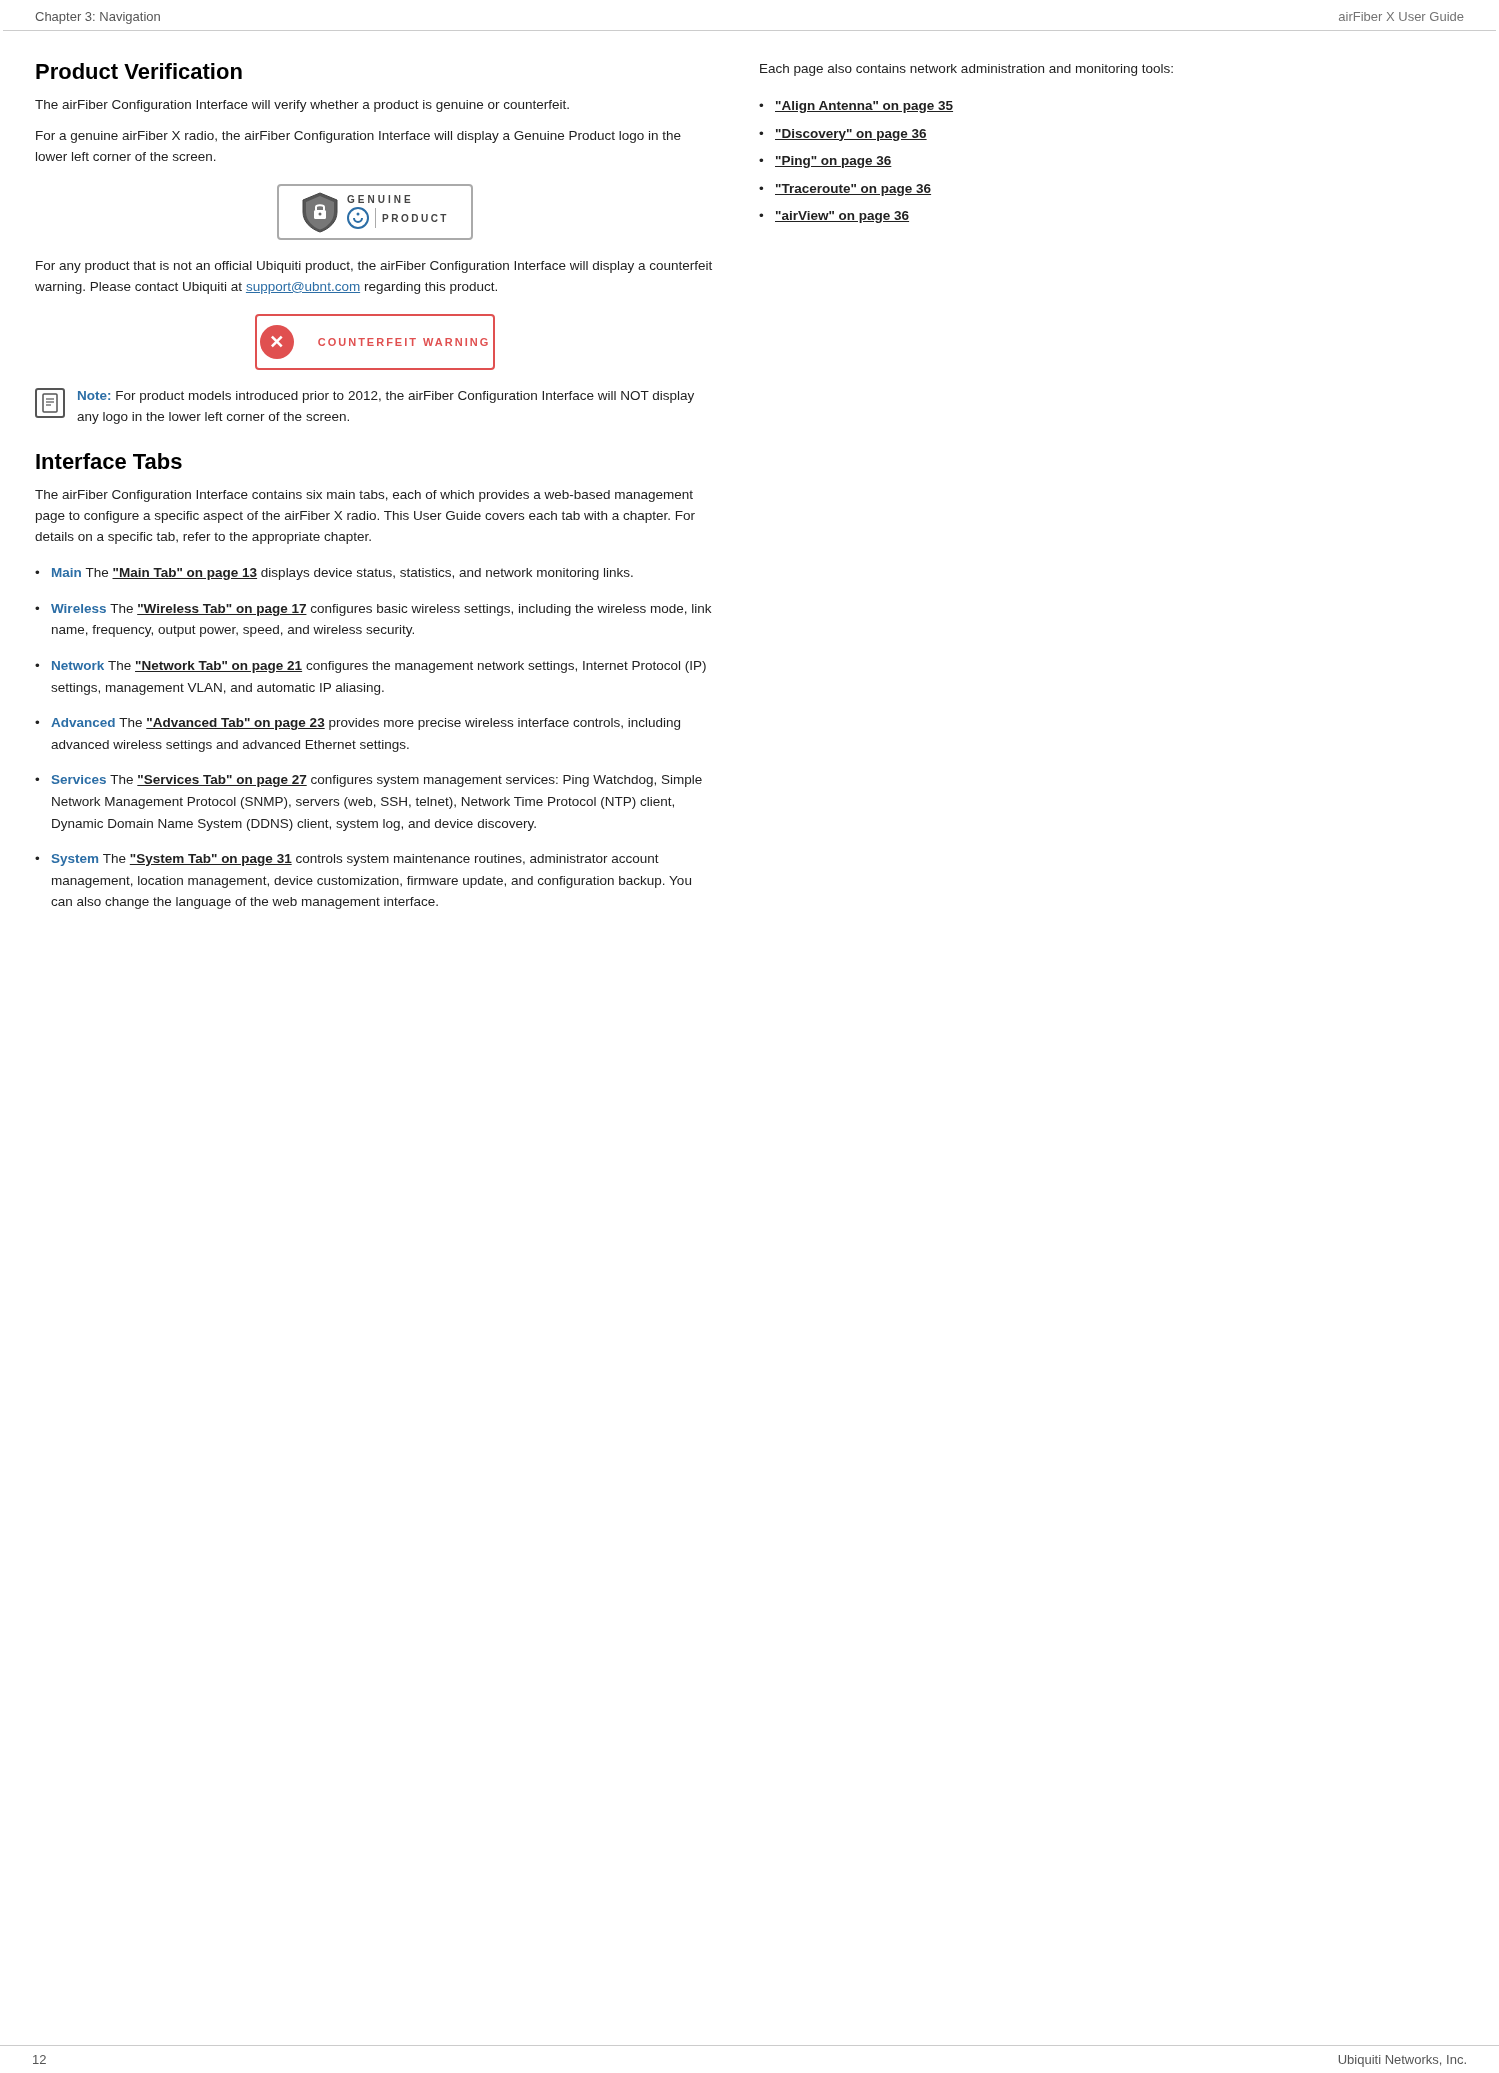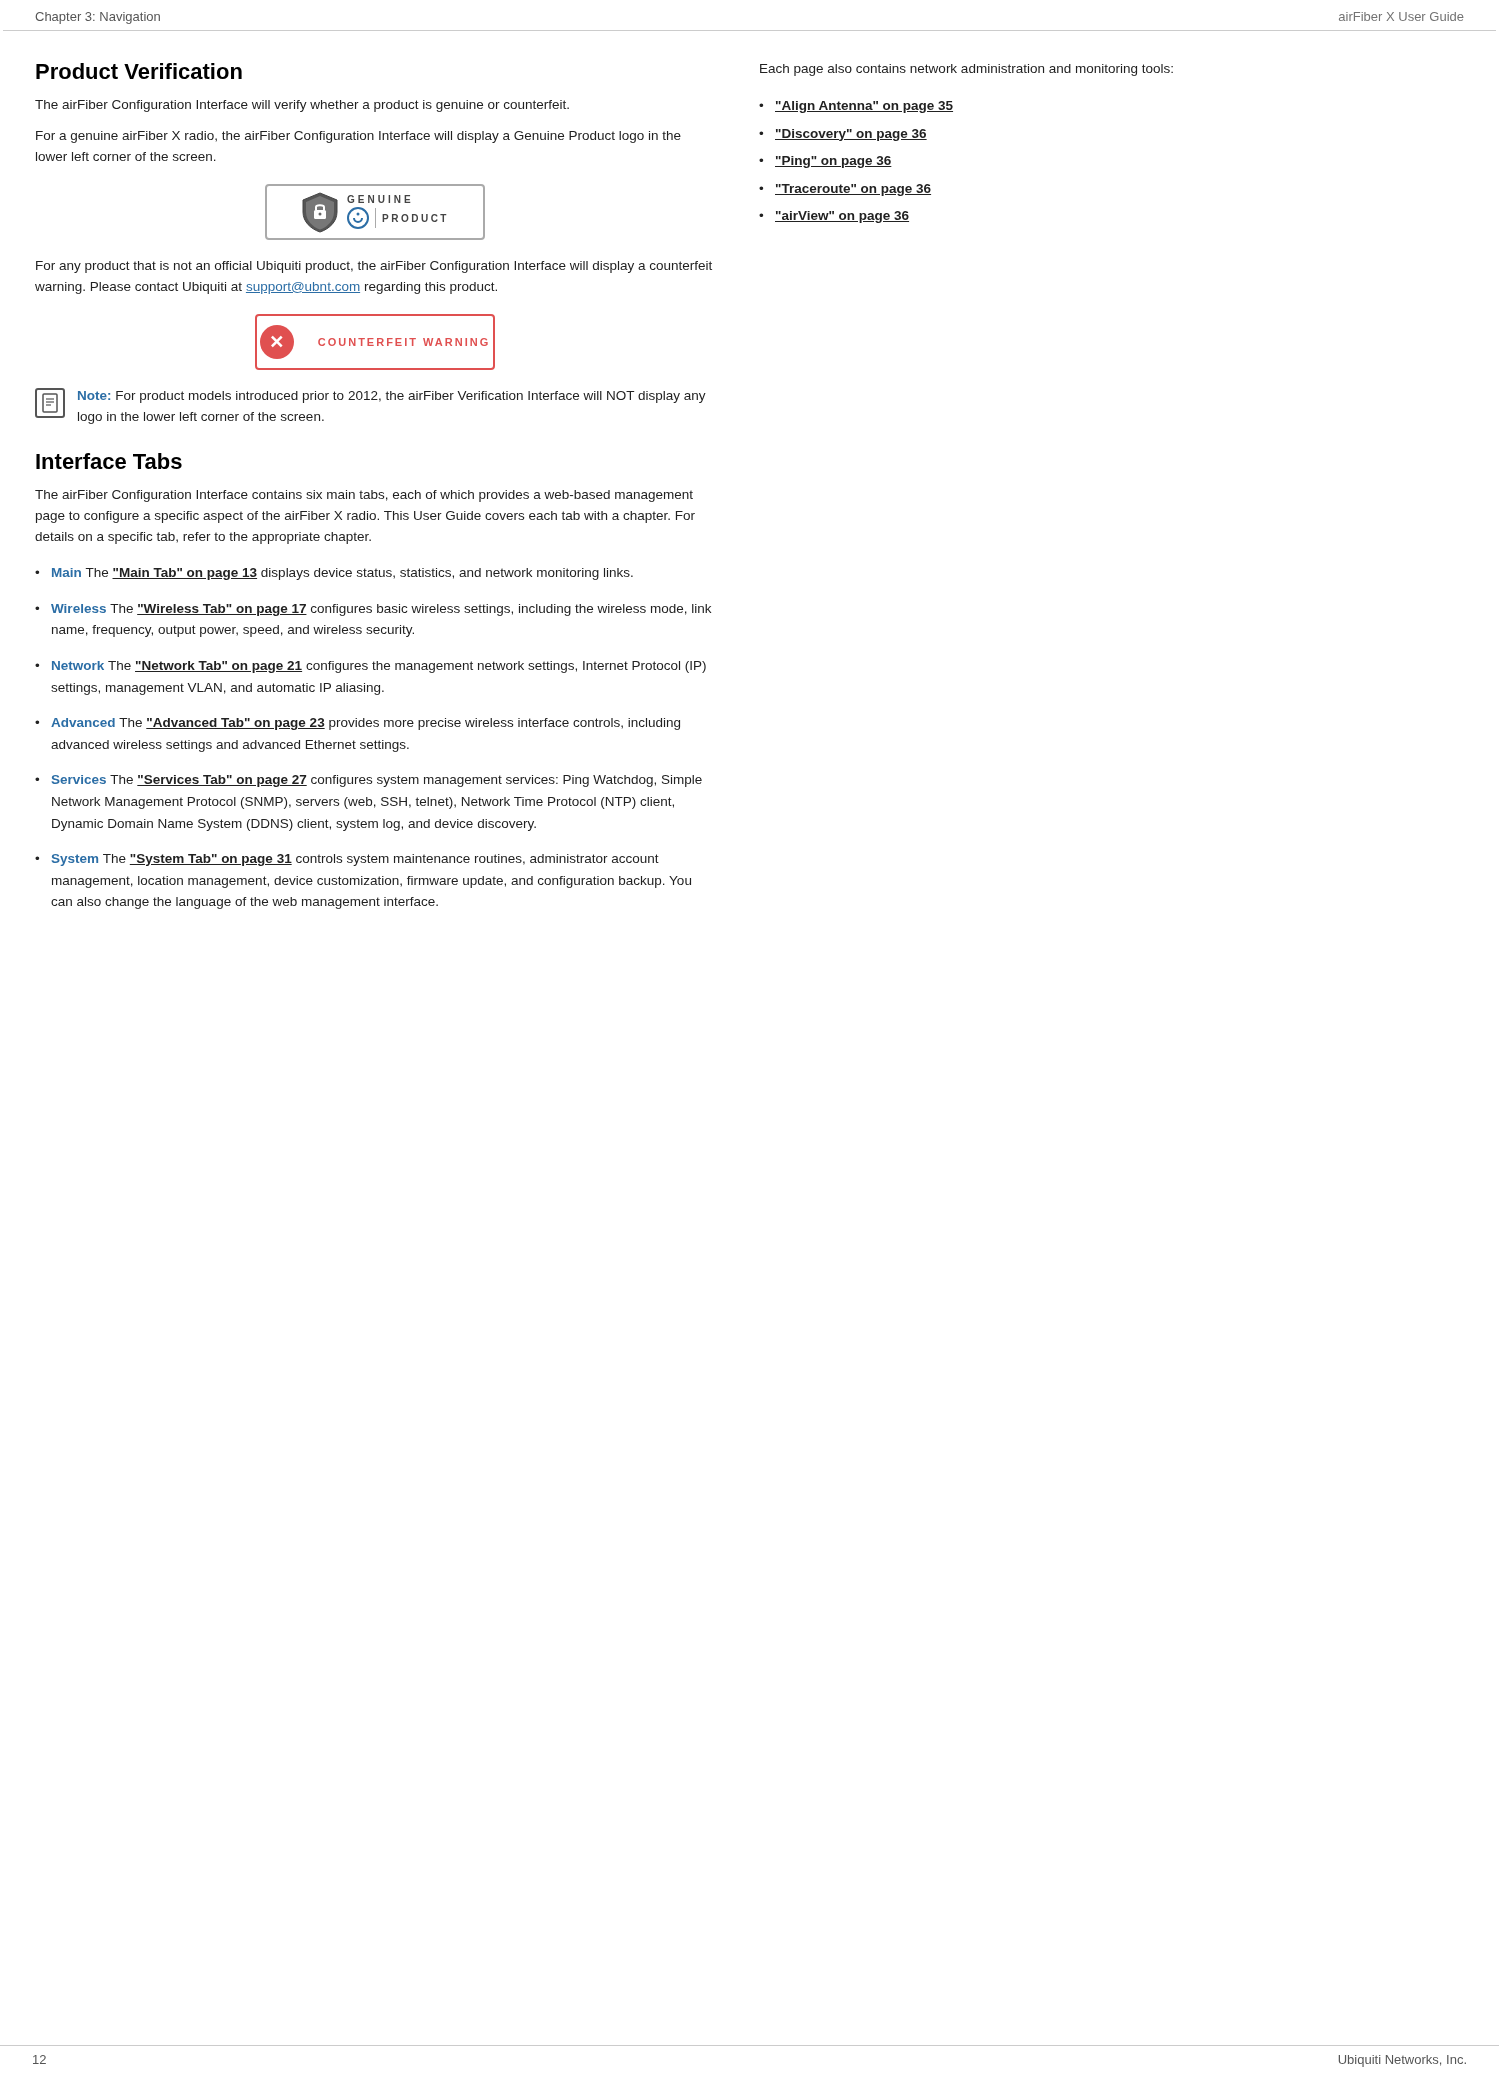--- a/index.html
+++ b/index.html
@@ -104,21 +104,21 @@
     }
 
     
     .product-image-wrapper {
       display: flex;
       justify-content: center;
       margin: 16px 0;
     }
 
     .genuine-product-img {
-      width: 220px;
+      width: 196px;
       height: 56px;
       border: 2px solid #aaa;
       border-radius: 4px;
       display: flex;
       align-items: center;
       justify-content: center;
       background: #fff;
       position: relative;
       overflow: hidden;
     }
@@ -321,21 +321,21 @@
 
           <svg width="18" height="20" viewBox="0 0 18 20">
             <rect x="2" y="1" width="14" height="18" rx="1" fill="none" stroke="#555" stroke-width="1.5"></rect>
             <line x1="5" y1="6" x2="13" y2="6" stroke="#555" stroke-width="1.2"></line>
             <line x1="5" y1="9" x2="13" y2="9" stroke="#555" stroke-width="1.2"></line>
             <line x1="5" y1="12" x2="10" y2="12" stroke="#555" stroke-width="1.2"></line>
           </svg>
         </div>
         <div class="note-text">
           <span class="note-label">Note:</span>
-          <span>For product models introduced prior to 2012, the airFiber Verification Interface will NOT display any logo in the lower left corner of the screen.</span>
+          <span>For product models introduced prior to 2012, the airFiber Configuration Interface will NOT display any logo in the lower left corner of the screen.</span>
         </div>
       </div>
 
       <h2 class="section-heading">Interface Tabs</h2>
 
       <p>The airFiber Configuration Interface contains six main tabs, each of which provides a web-based management page to configure a specific aspect of the airFiber X radio. This User Guide covers each tab with a chapter. For details on a specific tab, refer to the appropriate chapter.</p>
 
       <ul class="tab-list">
 
       <li><span class="tab-name">Main  </span><span>The </span><span class="tab-link" style="cursor: pointer;">"Main Tab" on page 13</span><span> displays device status, statistics, and network monitoring links.</span></li>

